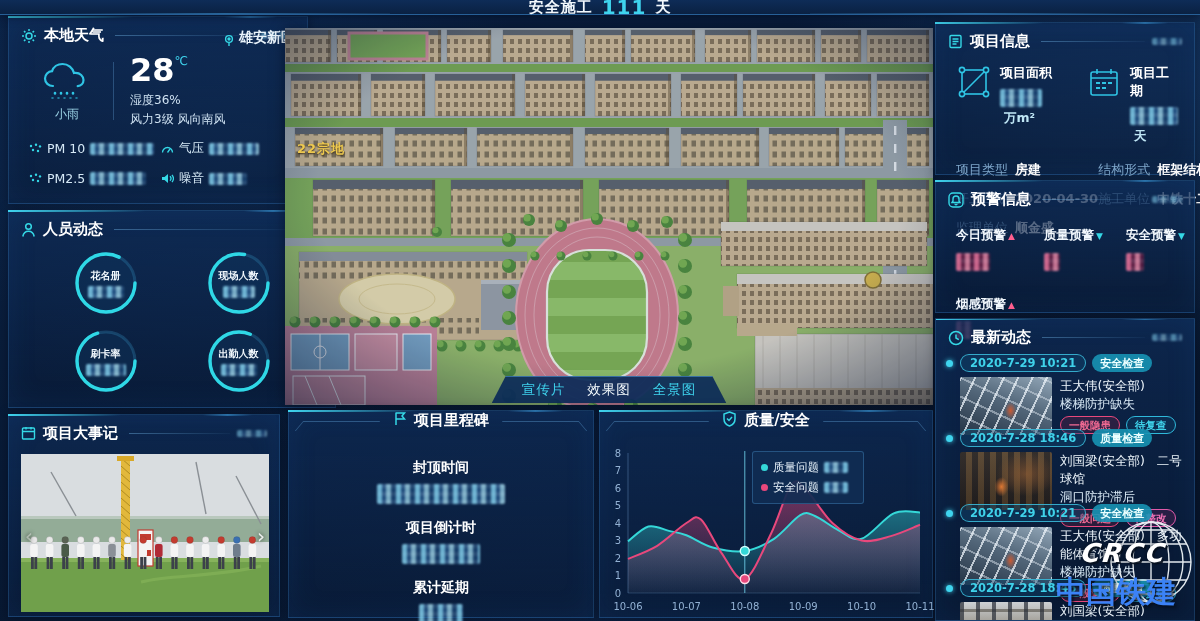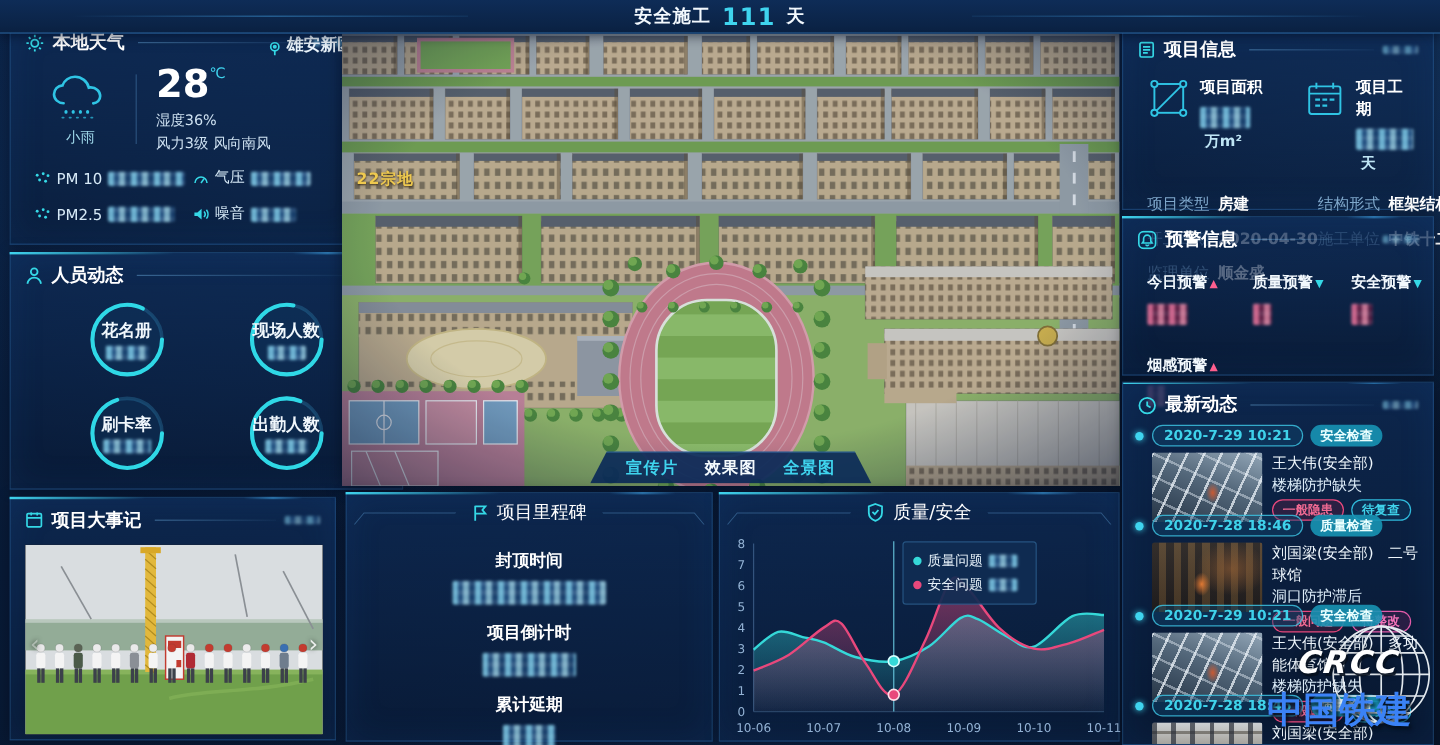--- a/index.html
+++ b/index.html
@@ -7,21 +7,21 @@
 body{
   position:relative;overflow:hidden;color:#e8f2fa;
   font-family:"DejaVu Sans","Liberation Sans",sans-serif;
   background:
     radial-gradient(520px 420px at 1150px 70px, rgba(45,110,185,.30), rgba(45,110,185,0) 70%),
     radial-gradient(460px 460px at 240px 150px, rgba(30,85,150,.28), rgba(30,85,150,0) 65%),
     radial-gradient(700px 500px at 600px 640px, rgba(20,60,120,.25), rgba(20,60,120,0) 70%),
     linear-gradient(160deg,#0b2347 0%,#081a36 45%,#071428 100%);
 }
 
-.top-header{position:absolute;left:0;top:0;width:1200px;height:28px;z-index:30;
+.top-header{position:absolute;left:0;top:0;width:1200px;height:15px;z-index:30;
   background:linear-gradient(180deg,#0e2c57,#0a2142);
   border-bottom:1px solid rgba(70,160,230,.45);
   display:flex;align-items:center;justify-content:center;gap:7px;
   box-shadow:0 2px 10px rgba(0,10,30,.6);}
 .top-header .hline{position:absolute;top:13px;height:1px;width:330px;
   background:linear-gradient(90deg,rgba(70,170,240,.0),rgba(70,170,240,.5),rgba(70,170,240,.1));}
 .top-header .hline.l{left:60px}
 .top-header .hline.r{right:60px;transform:scaleX(-1)}
 .hdr-pre,.hdr-suf{font-size:15px;font-weight:bold;color:#f2f8fd;letter-spacing:1px}
 .hdr-days{font-size:20px;font-weight:bold;color:#3fd4ee;letter-spacing:1px;margin:0 2px}
@@ -31,21 +31,21 @@
   border:1px solid rgba(62,140,212,.28);
   box-shadow:inset 0 0 28px rgba(25,90,160,.16), 0 0 10px rgba(0,5,15,.35);}
 .panel::before{content:"";position:absolute;top:-1px;left:-1px;width:42%;height:2px;
   background:linear-gradient(90deg,#3fd4ee,rgba(63,212,238,0));}
 .panel::after{content:"";position:absolute;top:-1px;right:10%;width:18%;height:2px;
   background:linear-gradient(90deg,rgba(63,170,238,0),rgba(63,170,238,.5),rgba(63,170,238,0));}
 .p-head{display:flex;align-items:center;gap:7px;padding:9px 12px 3px;font-weight:bold;font-size:15px;color:#fff}
 .p-head .hfill{flex:1;height:1px;margin-left:4px;
   background:linear-gradient(90deg,rgba(120,190,240,.4),rgba(120,190,240,.04));}
 .ic{display:inline-flex;flex:none;color:#35d8e6}
-.c-head{display:flex;align-items:center;justify-content:center;gap:7px;height:32px;font-weight:normal;font-size:15px;color:#fff}
+.c-head{display:flex;justify-content:center;gap:7px;height:32px;font-weight:bold;font-size:15px;color:#fff}
 .c-head .wing{flex:1;height:10px;margin:10px 10px 0;border-top:1px solid rgba(110,180,235,.35)}
 .c-head .wing.l{border-left:1px solid rgba(110,180,235,.35);transform:skewX(-40deg)}
 .c-head .wing.r{border-right:1px solid rgba(110,180,235,.35);transform:skewX(40deg)}
 
 .pix{display:inline-block;vertical-align:middle;border-radius:2px;filter:blur(1.2px);opacity:.92;
  background:
   repeating-linear-gradient(90deg, rgba(135,215,245,.85) 0 5px, rgba(55,115,175,.55) 5px 9px, rgba(170,230,250,.75) 9px 14px, rgba(35,82,132,.65) 14px 19px),
   repeating-linear-gradient(0deg, rgba(255,255,255,.22) 0 4px, rgba(0,40,80,.30) 4px 8px);}
 .pix.pink{background:
   repeating-linear-gradient(90deg, rgba(238,115,155,.9) 0 5px, rgba(152,42,82,.6) 5px 9px, rgba(255,145,175,.8) 9px 14px, rgba(122,32,72,.62) 14px 18px),
@@ -62,37 +62,37 @@
 .w-unit{font-size:12px;color:#3fd4ee;vertical-align:top}
 .w-rows{font-size:12px;color:#cfe2f2;margin-top:5px;line-height:1.55}
 .w-grid{display:grid;grid-template-columns:1fr 1fr;padding:10px 14px 0 20px;row-gap:13px}
 .w-cell{display:flex;align-items:center;gap:5px;font-size:12.5px;color:#d6e9f6}
 
 #p-personnel{left:8px;top:210px;width:328px;height:198px}
 .p-grid{display:grid;grid-template-columns:1fr 1fr;justify-items:center;padding:8px 30px 0;row-gap:12px}
 .pstat{position:relative;width:66px;height:66px}
 .pstat svg{position:absolute;inset:0}
 .pstat .inner{position:absolute;inset:0;display:flex;flex-direction:column;align-items:center;justify-content:center;gap:3px}
-.plabel{font-size:14px;color:#f0f7fc;font-weight:bold;white-space:nowrap}
+.plabel{font-size:10px;color:#f0f7fc;font-weight:bold;white-space:nowrap}
 
 #p-events{left:8px;top:414px;width:272px;height:203px}
 .photo-wrap{position:relative;margin:8px 12px 0;width:248px;height:158px;background:#222;overflow:hidden}
 .car-arrow{position:absolute;top:72px;font-size:20px;color:rgba(255,255,255,.85);cursor:pointer;text-shadow:0 0 4px rgba(0,0,0,.7);line-height:1}
 .car-arrow.l{left:4px;color:rgba(255,255,255,.4)}
 .car-arrow.r{right:4px}
 
 #scene{position:absolute;left:285px;top:28px;width:648px;height:377px;overflow:hidden;
   box-shadow:inset 0 0 40px rgba(5,20,45,.55), 0 0 12px rgba(0,8,20,.5);}
 .land-label{position:absolute;left:12px;top:112px;font-size:13px;font-weight:bold;color:#eec94f;
   text-shadow:0 1px 2px rgba(40,25,0,.9);letter-spacing:1px}
 .scene-tabs{position:absolute;left:50%;bottom:2px;transform:translateX(-50%);
   display:flex;gap:22px;padding:4px 30px;background:rgba(11,42,88,.92);
   clip-path:polygon(14px 0, calc(100% - 14px) 0, 100% 100%, 0 100%);
   border-top:1px solid rgba(90,170,235,.5);}
-.stab{font-size:13.5px;font-weight:bold;color:#3fd4ee;cursor:pointer;letter-spacing:1px}
+.stab{font-size:13.5px;font-weight:normal;color:#3fd4ee;cursor:pointer;letter-spacing:1px}
 .stab.active{color:#f4fafd}
 
 #p-milestone{left:288px;top:410px;width:306px;height:208px}
 .m-items{display:flex;flex-direction:column;align-items:center;gap:7px;padding-top:8px}
 .m-label{font-size:14px;font-weight:bold;color:#fff;margin-top:8px}
 
 #p-chart{left:599px;top:410px;width:334px;height:208px}
 #qs-chart{display:block}
 .ax{fill:#93b2d4;font-size:10px;font-family:"DejaVu Sans",sans-serif}
 .chart-tip{position:absolute;left:152px;top:40px;width:112px;padding:6px 8px;

